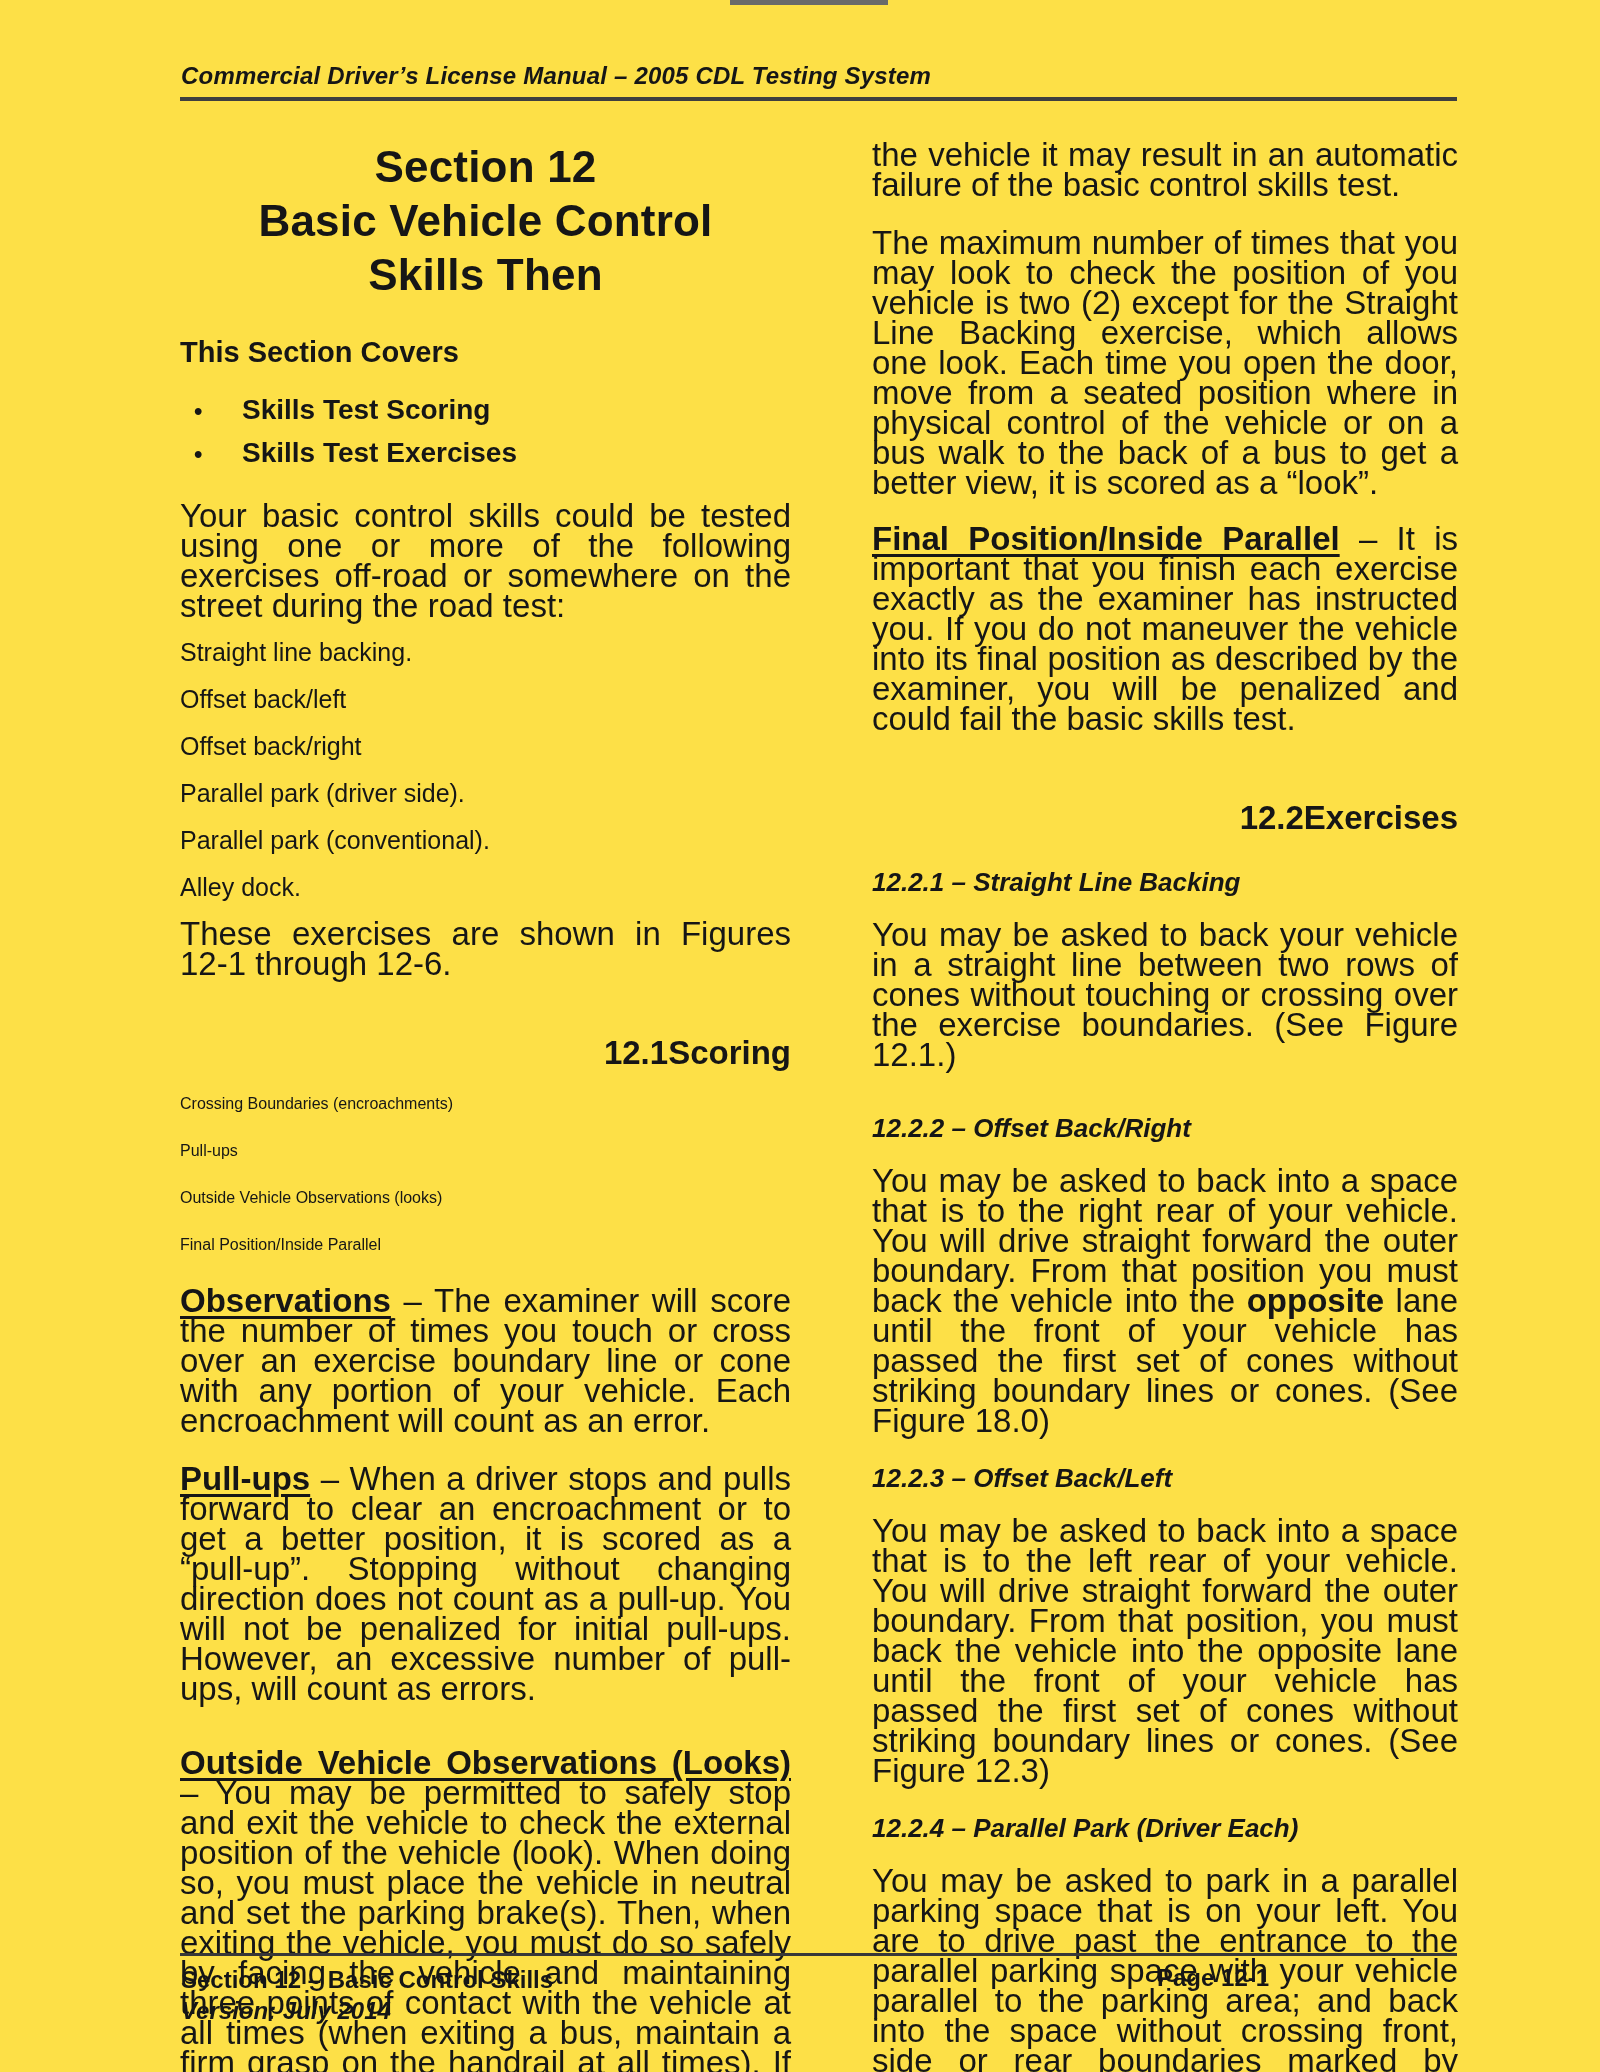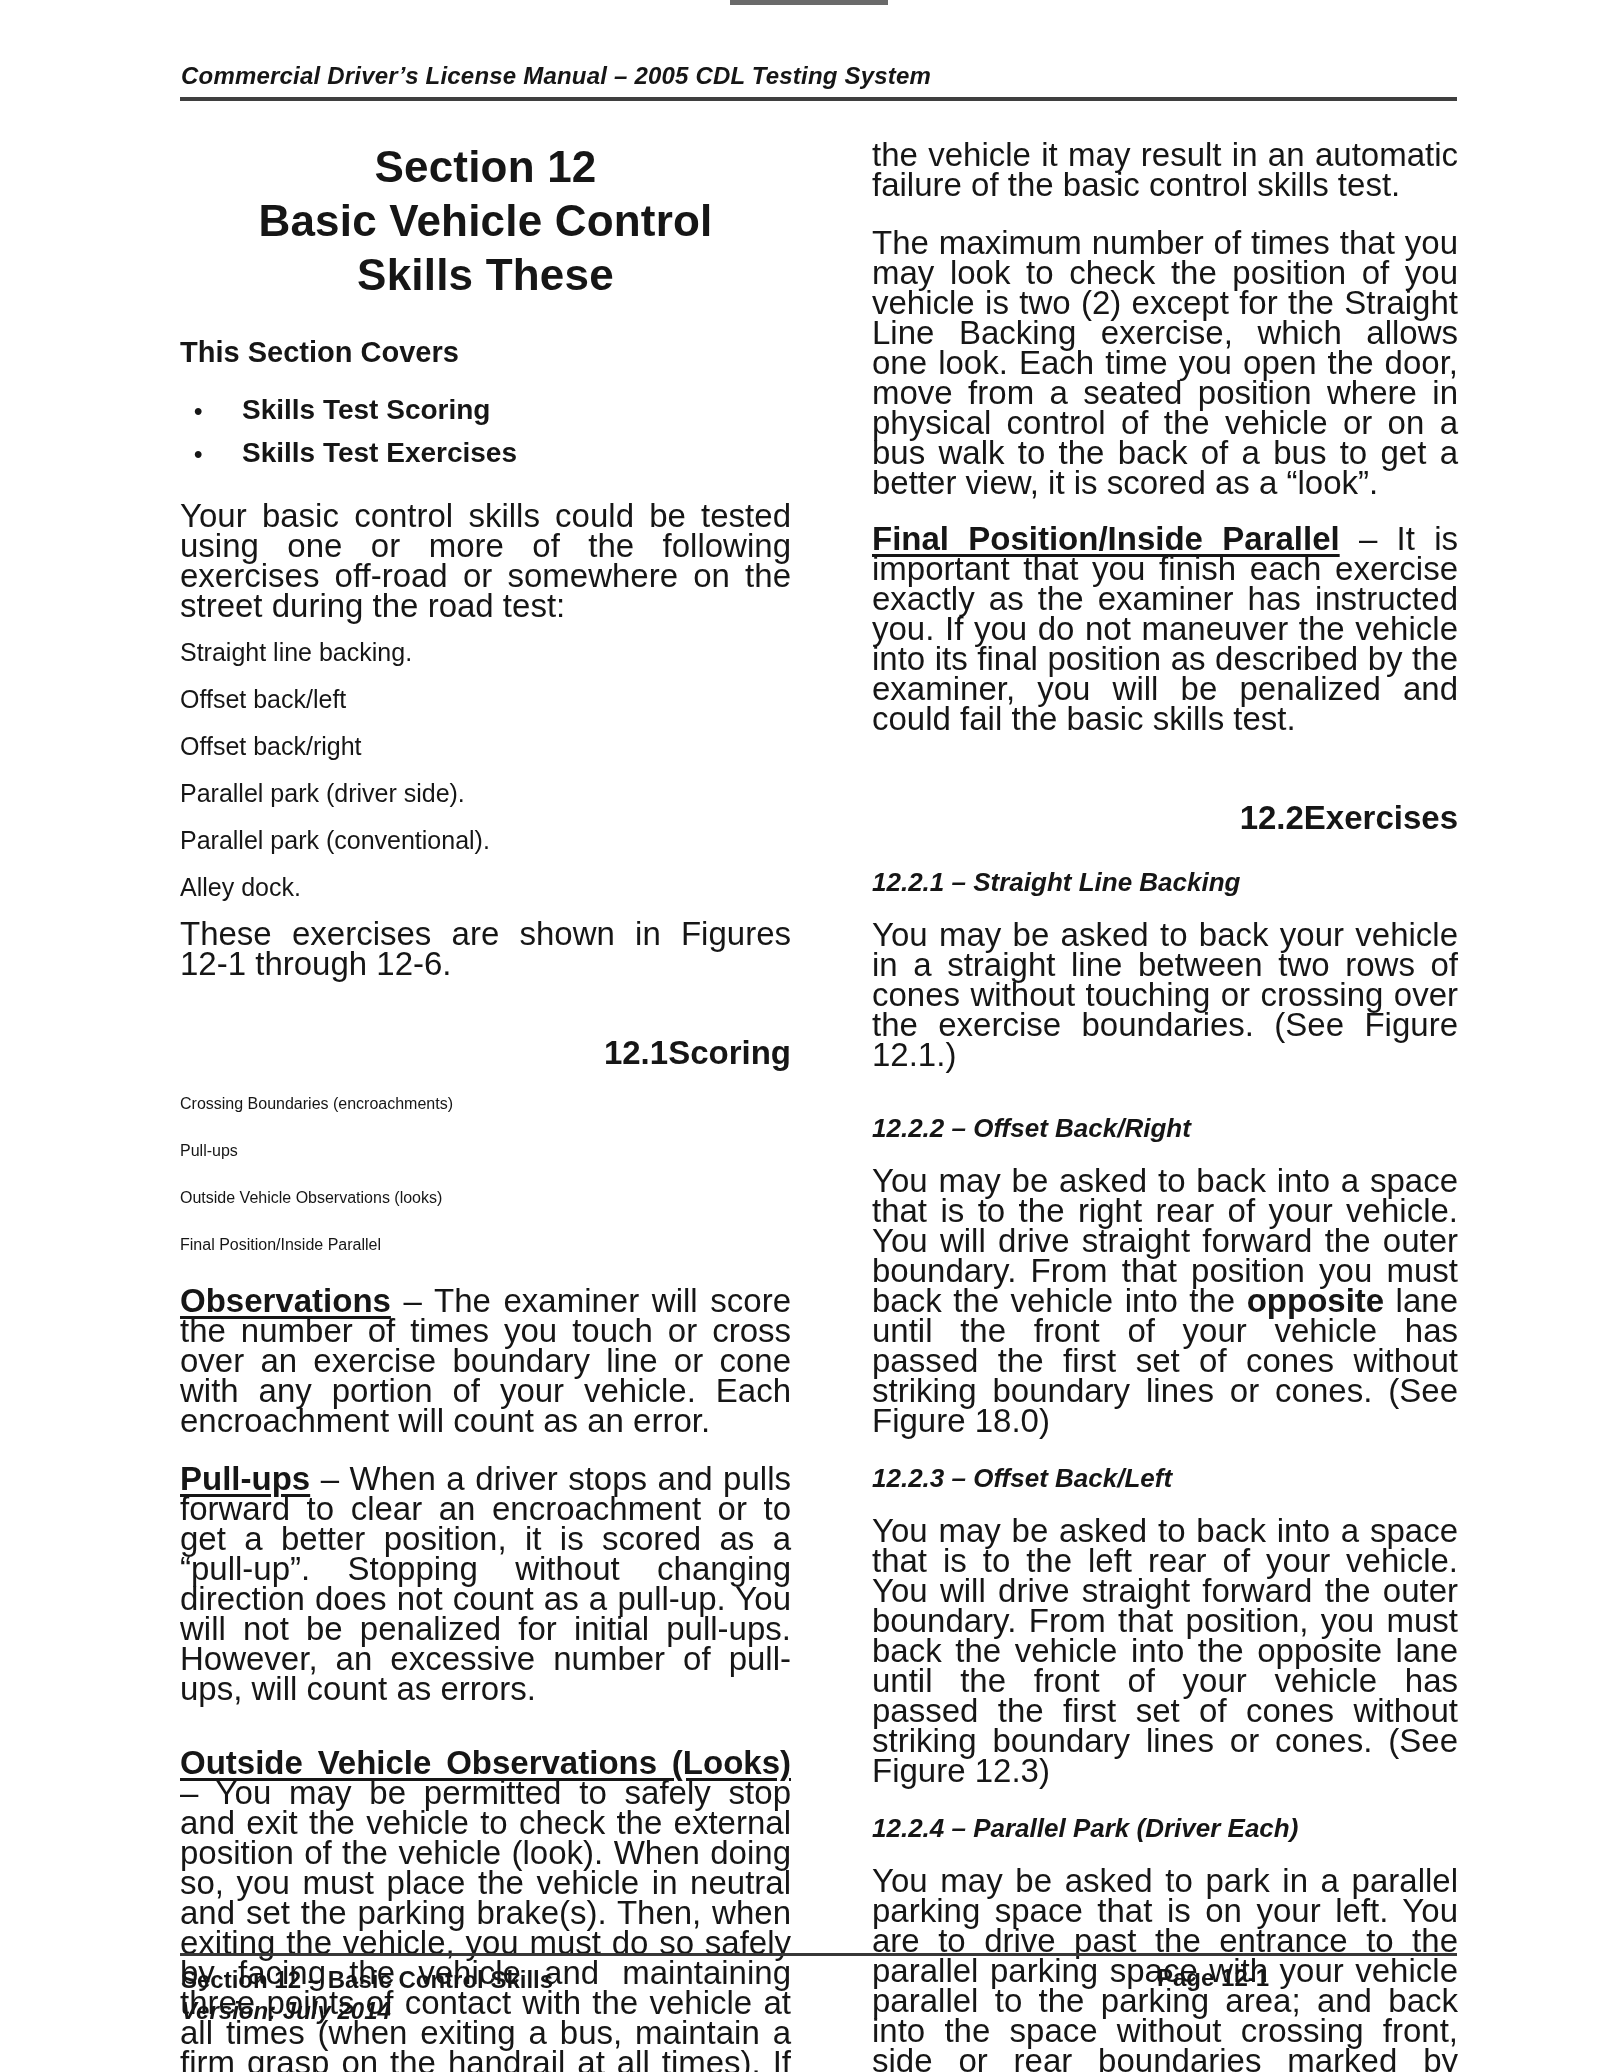--- a/index.html
+++ b/index.html
@@ -1,20 +1,20 @@
 <!DOCTYPE html>
 <html><head>
 <meta charset="utf-8">
 <style>
   html, body { margin: 0; padding: 0; background: #e8e8e8; }
   .page {
     position: relative;
     width: 1600px;
     height: 2072px;
-    background: #ffffff;
+    background: #fde047;
     font-family: "Liberation Sans", sans-serif;
     color: #161616;
     overflow: hidden;
   }
   .artifact-bar {
     position: absolute;
     left: 730px; top: 0;
     width: 158px; height: 5px;
     background: #6a6a6a;
   }
@@ -146,21 +146,21 @@
   <div class="artifact-bar"></div>
 
   <div class="header-text">Commercial Driver’s License Manual – 2005 CDL Testing System</div>
   <div class="header-rule"></div>
 
   <div class="col col-left">
 
     <div class="doc-title">
       <div>Section 12</div>
       <div>Basic Vehicle Control</div>
-      <div>Skills These</div>
+      <div>Skills Then</div>
     </div>
 
     <div class="covers-heading">This Section Covers</div>
 
     <div class="bullet-list">
       <div class="bullet-item">
         <span class="dot">•</span>
         <span>Skills Test Scoring</span>
       </div>
       <div class="bullet-item">

